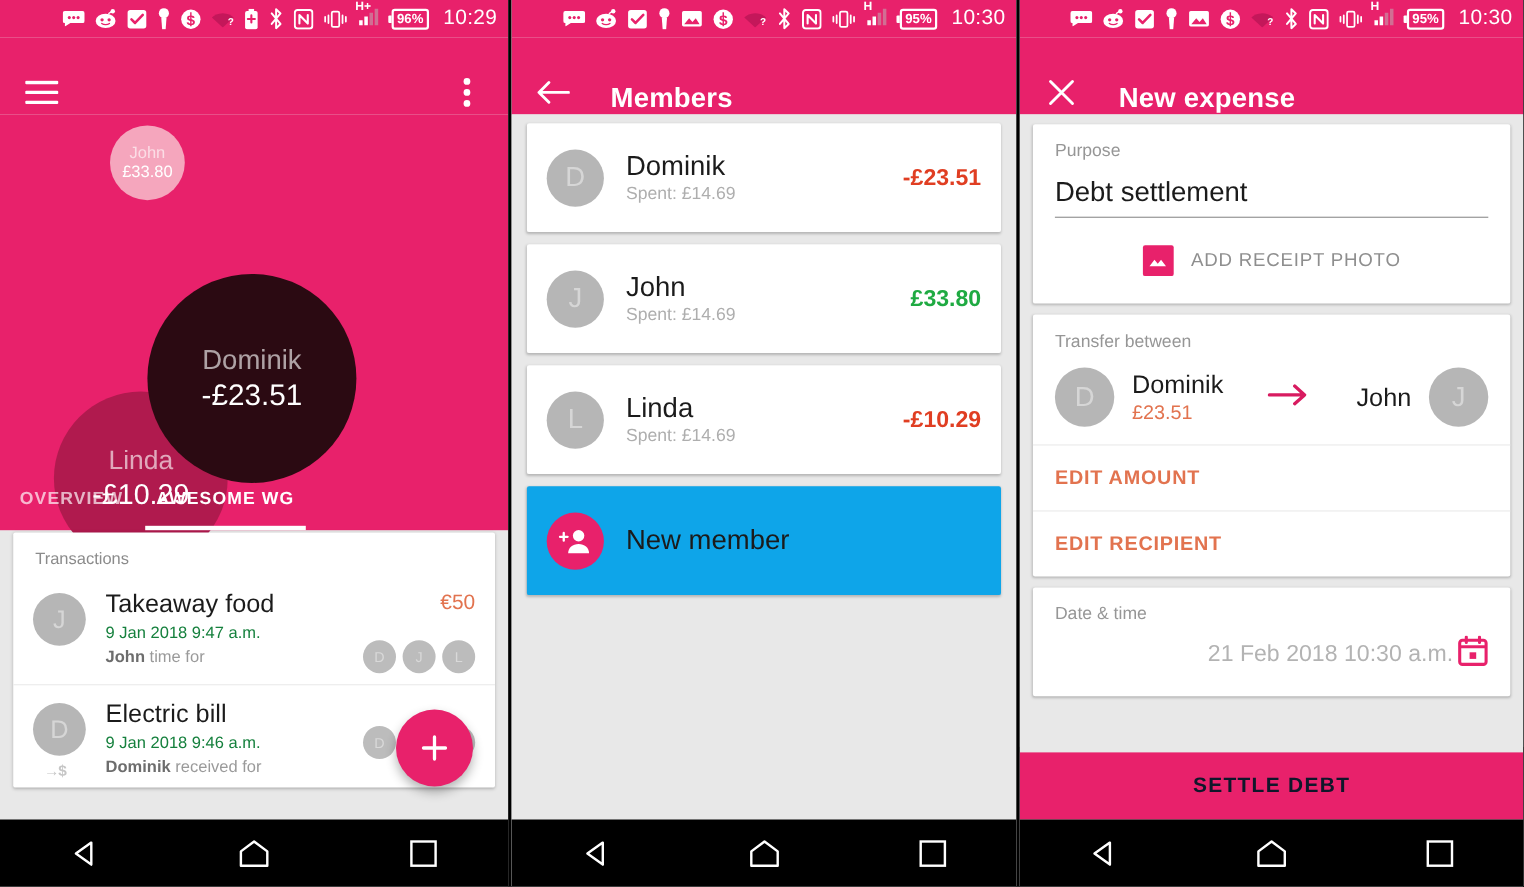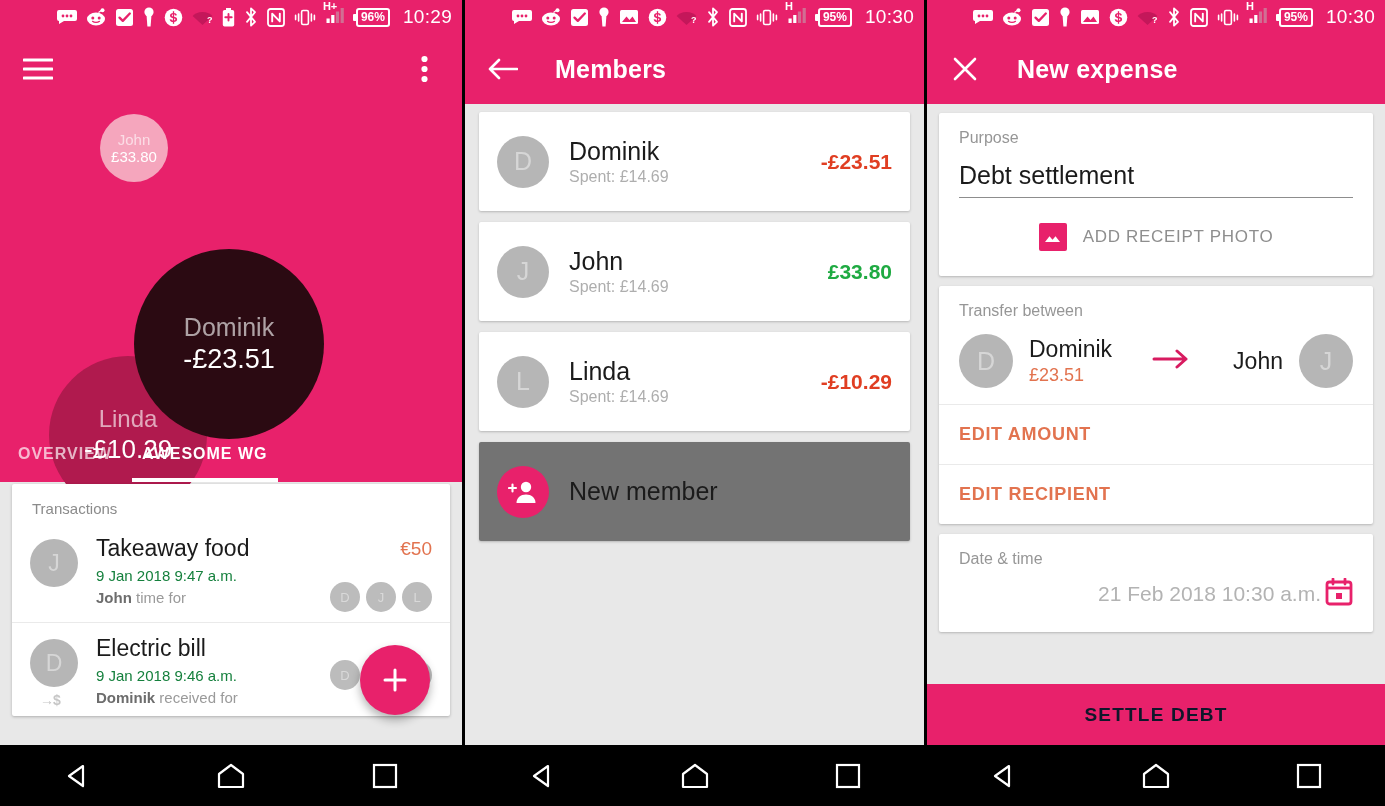--- a/index.html
+++ b/index.html
@@ -33,21 +33,21 @@
   .sb-batt:before {
     content: ""; position: absolute; left: -5px; top: 4px;
     width: 3px; height: 7px; background: #fff; border-radius: 1px 0 0 1px;
   }
   .sb-sig { position: relative; display:inline-block; }
   .sb-sig .hlab { position: absolute; top: -7px; left: -2px; font-size: 11px; font-weight: bold; }
 
   
   .appbar {
     background: #e8216b; color: #fff;
-    height: 70px; display: flex; align-items: center; padding: 0 18px;
+    height: 70px; display: flex; align-items: flex-end; padding: 0 18px;
   }
   .appbar .title { font-size: 25px; font-weight: bold; letter-spacing: .2px; margin-left: 32px; }
   .icon-btn { width: 40px; height: 40px; display: flex; align-items: center; justify-content: center; cursor: pointer; }
   .spacer { flex: 1; }
 
   
   .bubble-area {
     background: #e8216b; position: relative;
     height: 378px; 
   }
@@ -114,21 +114,21 @@
     padding: 16px 18px; height: 99px;
   }
   .mcard .avatar { width: 52px; height: 52px; font-size: 25px; margin-top: 0; margin-right: 20px; }
   .m-body { flex: 1; }
   .m-name { font-size: 25px; color: #1b1b1b; line-height: 1.15; }
   .m-spent { font-size: 16px; color: #aeaeae; margin-top: 3px; }
   .m-amt { font-size: 21px; font-weight: bold; }
   .m-amt.neg { color: #e03e22; }
   .m-amt.pos { color: #1faa42; }
   .newmember {
-    background: #737373; border-radius: 2px; box-shadow: 0 1px 2.5px rgba(0,0,0,.22);
+    background: #0ea5e9; border-radius: 2px; box-shadow: 0 1px 2.5px rgba(0,0,0,.22);
     display: flex; align-items: center; padding: 16px 18px; height: 99px;
   }
   .nm-circle {
     width: 52px; height: 52px; border-radius: 50%; background: #e8216b;
     display: flex; align-items: center; justify-content: center; margin-right: 20px; flex: none;
   }
   .nm-label { font-size: 25px; color: #1b1b1b; }
 
   
   .expense-body { background: #e8e8e8; padding: 9px 12px 0 12px; height: 575px; }

